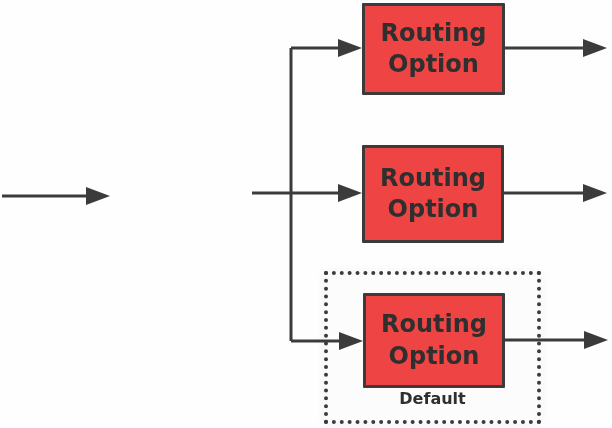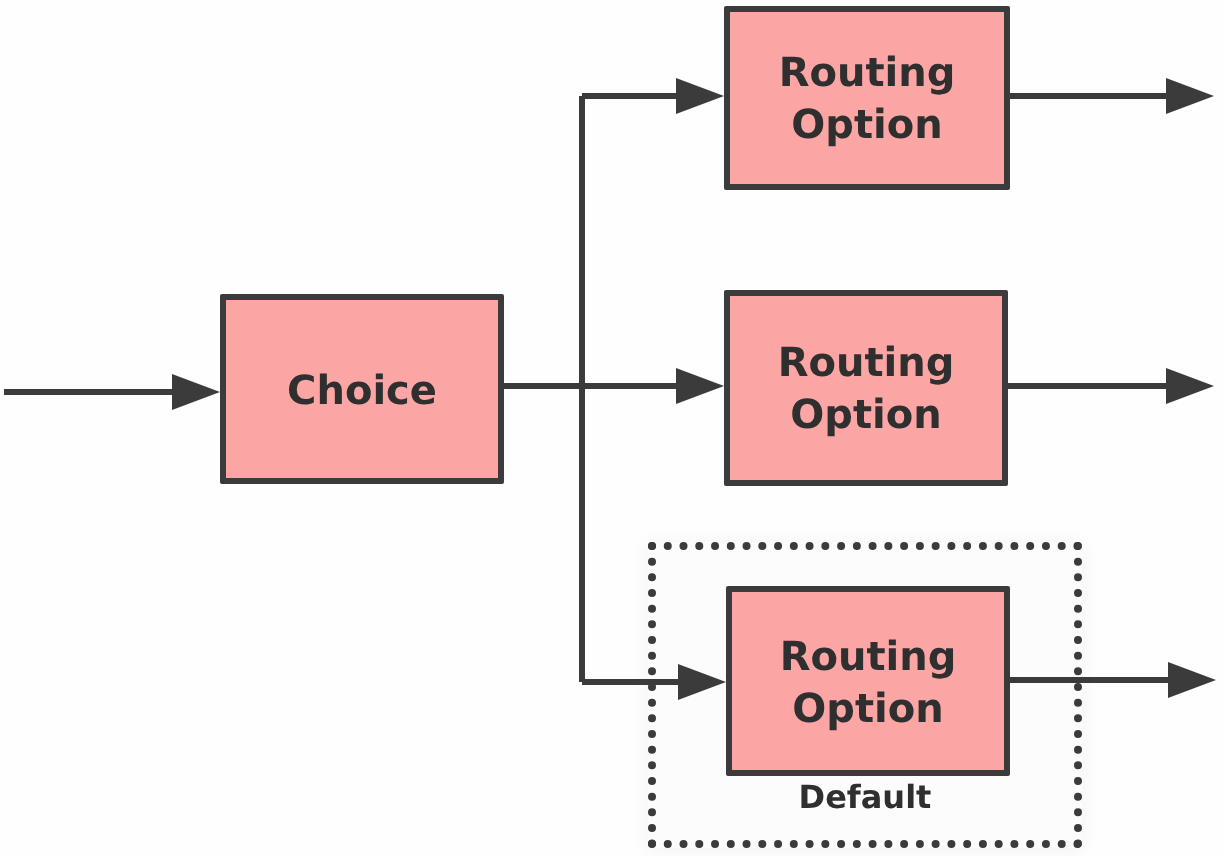--- a/index.html
+++ b/index.html
@@ -17,28 +17,28 @@
   }
   .connector-layer {
     position: absolute;
     left: 0;
     top: 0;
   }
   .node {
     position: absolute;
     box-sizing: border-box;
     border: 3px solid #3b3b3b;
-    background: #fca5a5;
+    background: #ef4444;
     display: flex;
     align-items: center;
     justify-content: center;
     text-align: center;
     color: #2f2f2f;
     font-weight: bold;
-    font-size: 20px;
+    font-size: 24px;
     line-height: 1.3;
     border-radius: 1px;
   }
   .node .label { display: inline-block; max-width: 130px; }
   .node-choice   { left: 110px; top: 147px; width: 142px; height: 95px; }
   .node-option-1 { left: 362px; top: 3px;   width: 143px; height: 92px; }
   .node-option-2 { left: 362px; top: 145px; width: 142px; height: 98px; }
   .node-option-3 { left: 363px; top: 293px; width: 142px; height: 95px; }
   .default-group {
     position: absolute;
@@ -82,23 +82,20 @@
       <polygon points="110,196 86,187 86,205"></polygon>
       <polygon points="362,48 338,39 338,57"></polygon>
       <polygon points="362,193 338,184 338,202"></polygon>
       <polygon points="363,341 339,332 339,350"></polygon>
       <polygon points="607,48 583,39 583,57"></polygon>
       <polygon points="607,193 583,184 583,202"></polygon>
       <polygon points="608,340 584,331 584,349"></polygon>
     </g>
   </svg>
 
-  <div class="node node-choice">
-    <span class="label">Choice</span>
-  </div>
 
   <div class="node node-option-1">
     <span class="label">Routing Option</span>
   </div>
 
   <div class="node node-option-2">
     <span class="label">Routing Option</span>
   </div>
 
   <div class="node node-option-3">

